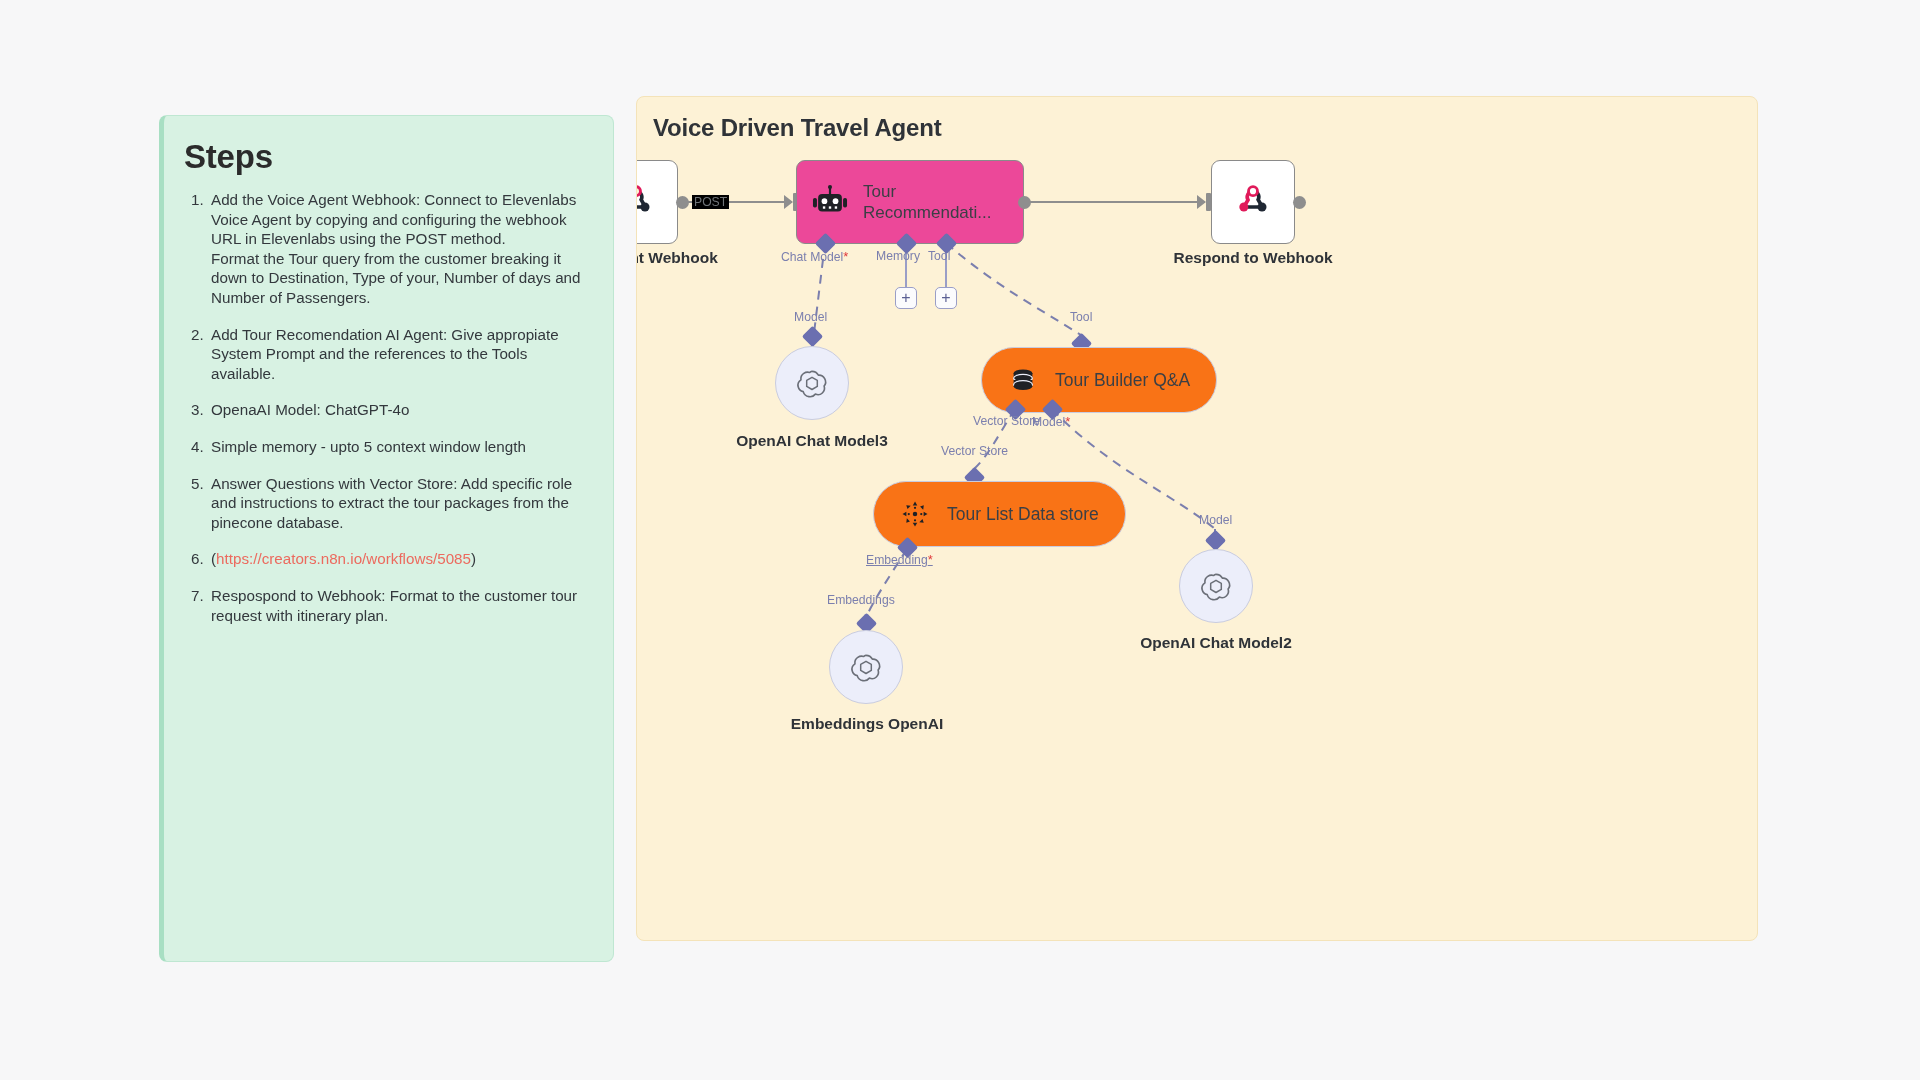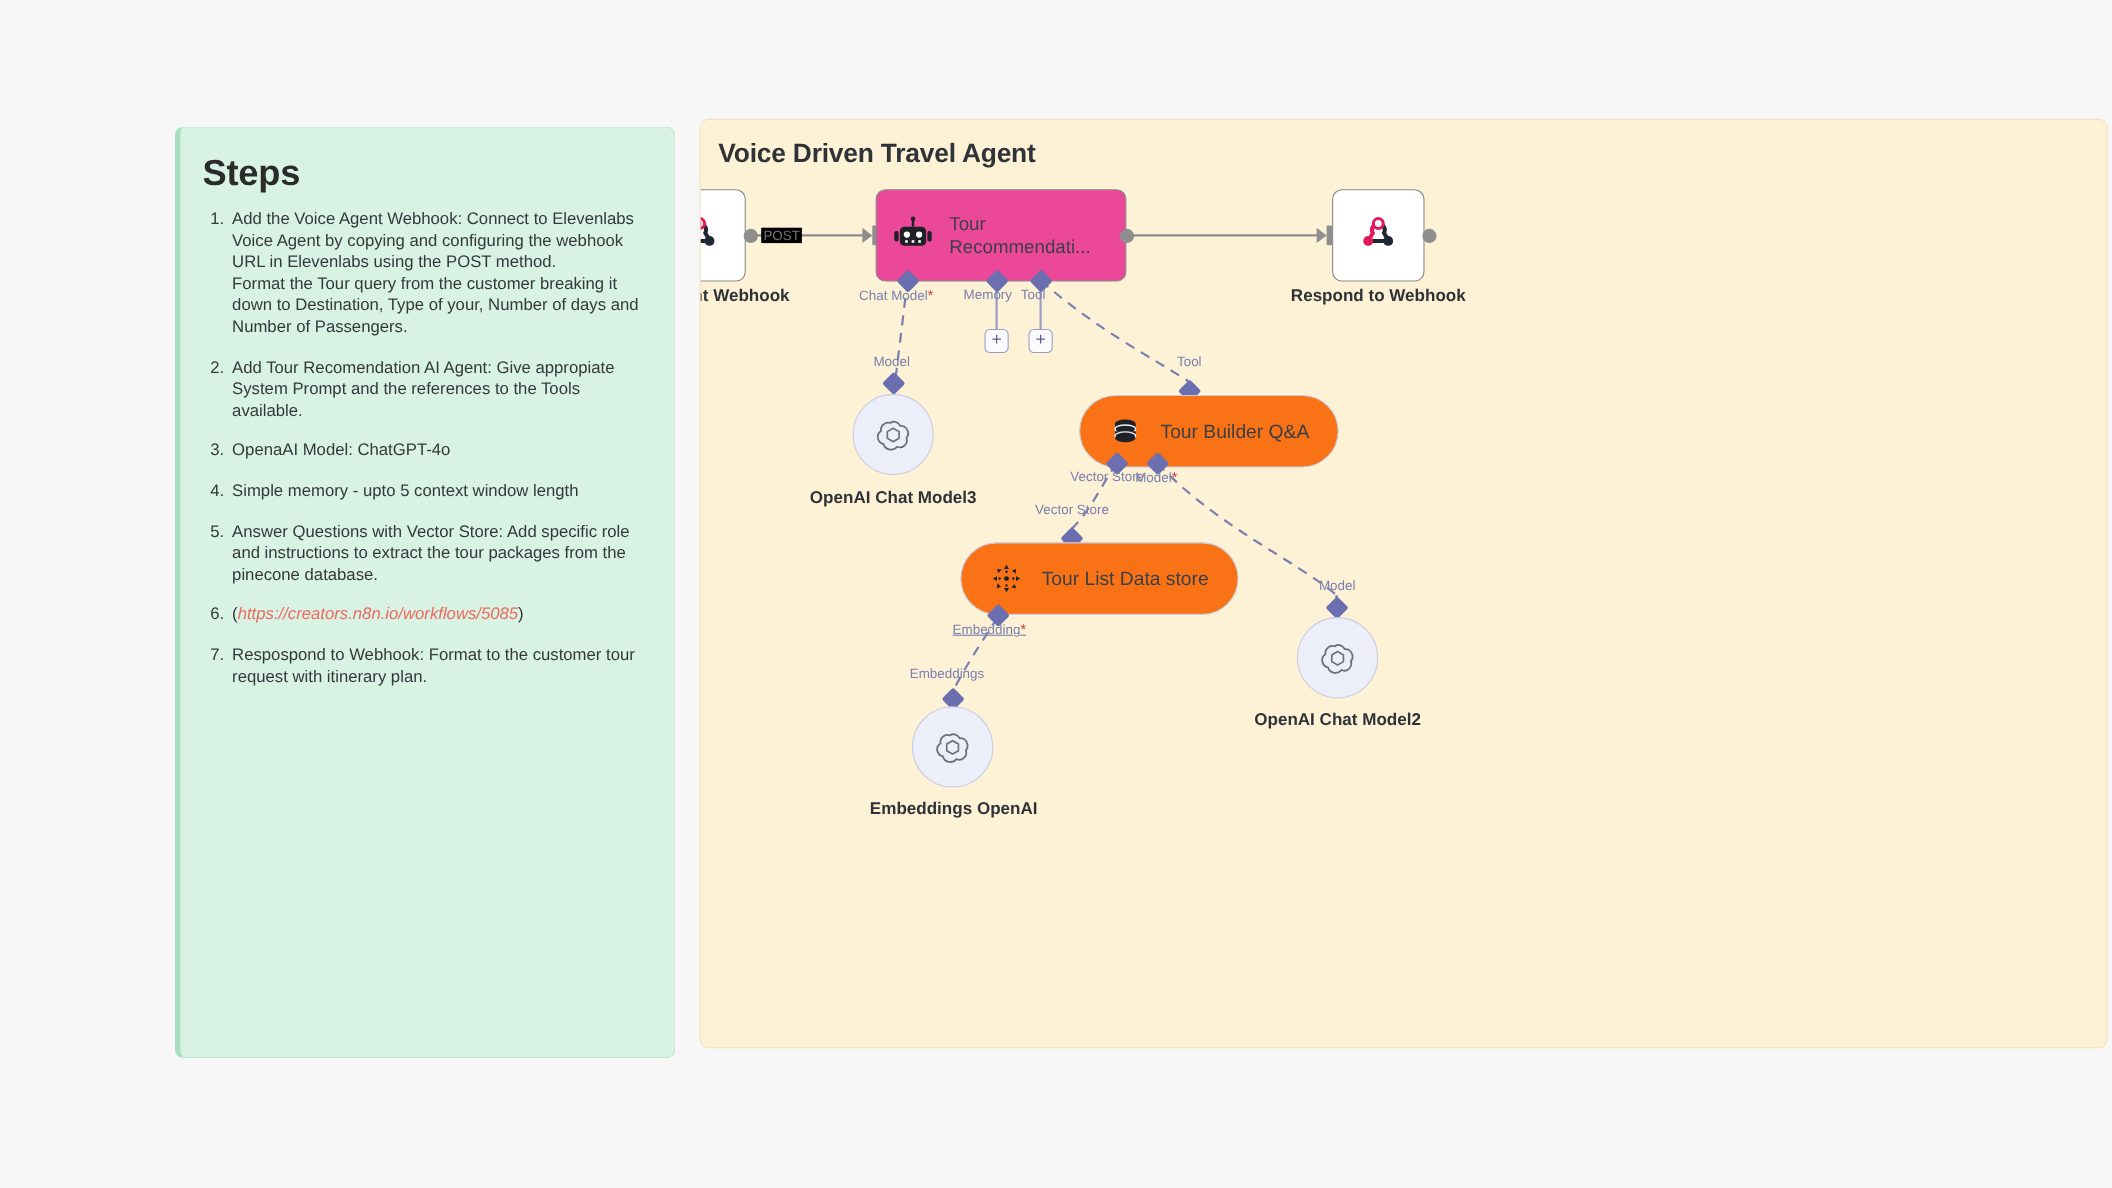--- a/index.html
+++ b/index.html
@@ -34,27 +34,27 @@
   ol.steps-list {
     margin: 0; padding: 0 0 0 26px;
     list-style-type: decimal;
     color: #33383d;
     font-size: 15.2px;
     line-height: 19.6px;
   }
   ol.steps-list > li { margin-bottom: 17px; padding-left: 3px; }
   ol.steps-list > li::marker { color: #33383d; }
   .step-p { margin: 0; }
-  .step-link { color: #ec6a5e; text-decoration: none; font-style: italic; }
+  .step-link { color: #ec6a5e; text-decoration: none; }
 
   
   #canvas {
     position: absolute;
-    left: 636px; top: 108px;
-    width: 1280px; height: 845px;
+    left: 636px; top: 96px;
+    width: 1122px; height: 845px;
     background: #fdf2d6;
     border: 1px solid #f4e3b9;
     border-radius: 8px;
     overflow: hidden;
     padding-left: 15px;
   }
   #canvas-title {
     position: absolute;
     left: 16px; top: 17px;
     font-size: 24px;

